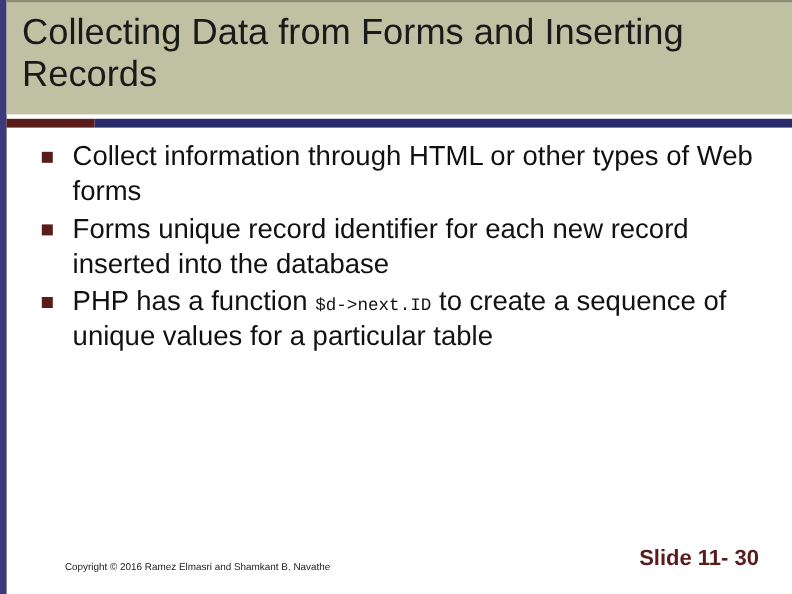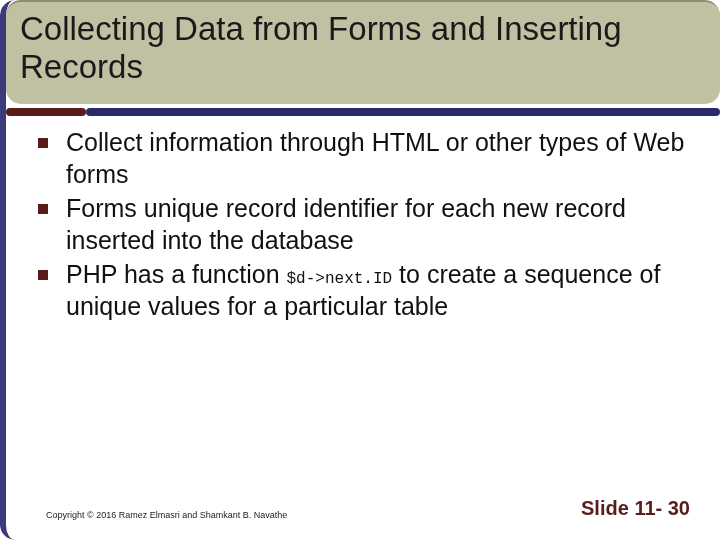--- a/index.html
+++ b/index.html
@@ -1,15 +1,15 @@
 <!DOCTYPE html>
 <html><head>
 <meta charset="utf-8">
 <style>
-  * { box-sizing: border-box; margin: 0; padding: 0; border-radius: 15px; }
+  * { box-sizing: border-box; margin: 0; padding: 0; }
   html, body { width: 720px; height: 540px; font-family: Arial, Helvetica, sans-serif; background: #fff; overflow: hidden; }
   .slide {
     width: 720px; height: 540px; position: relative; background: #fff;
     border-left: 6px solid #3b3a7a;
   }
   .title-bar {
     background: #c0c1a3;
     padding: 8px 14px 18px 14px;
     border-top: 2px solid #8b8c74;
   }
@@ -52,21 +52,21 @@
   ul.sub > li::before {
     content: "";
     position: absolute;
     left: 2px; top: 10px;
     width: 8px; height: 8px;
     background: #5a1b1b;
   }
   .code { font-family: "Courier New", Courier, monospace; font-size: 16px;}
   .footer-left {
     position: absolute;
-    left: 40px; bottom: 20px;
+    left: 53px; bottom: 20px;
     font-size: 9px; color: #222; margin-top: 28px;
   }
   .footer-right {
     position: absolute;
     right: 30px; bottom: 20px;
     font-size: 20px; color: #5a1b1b; font-weight: bold;
   }
 </style>
 </head>
 <body>

